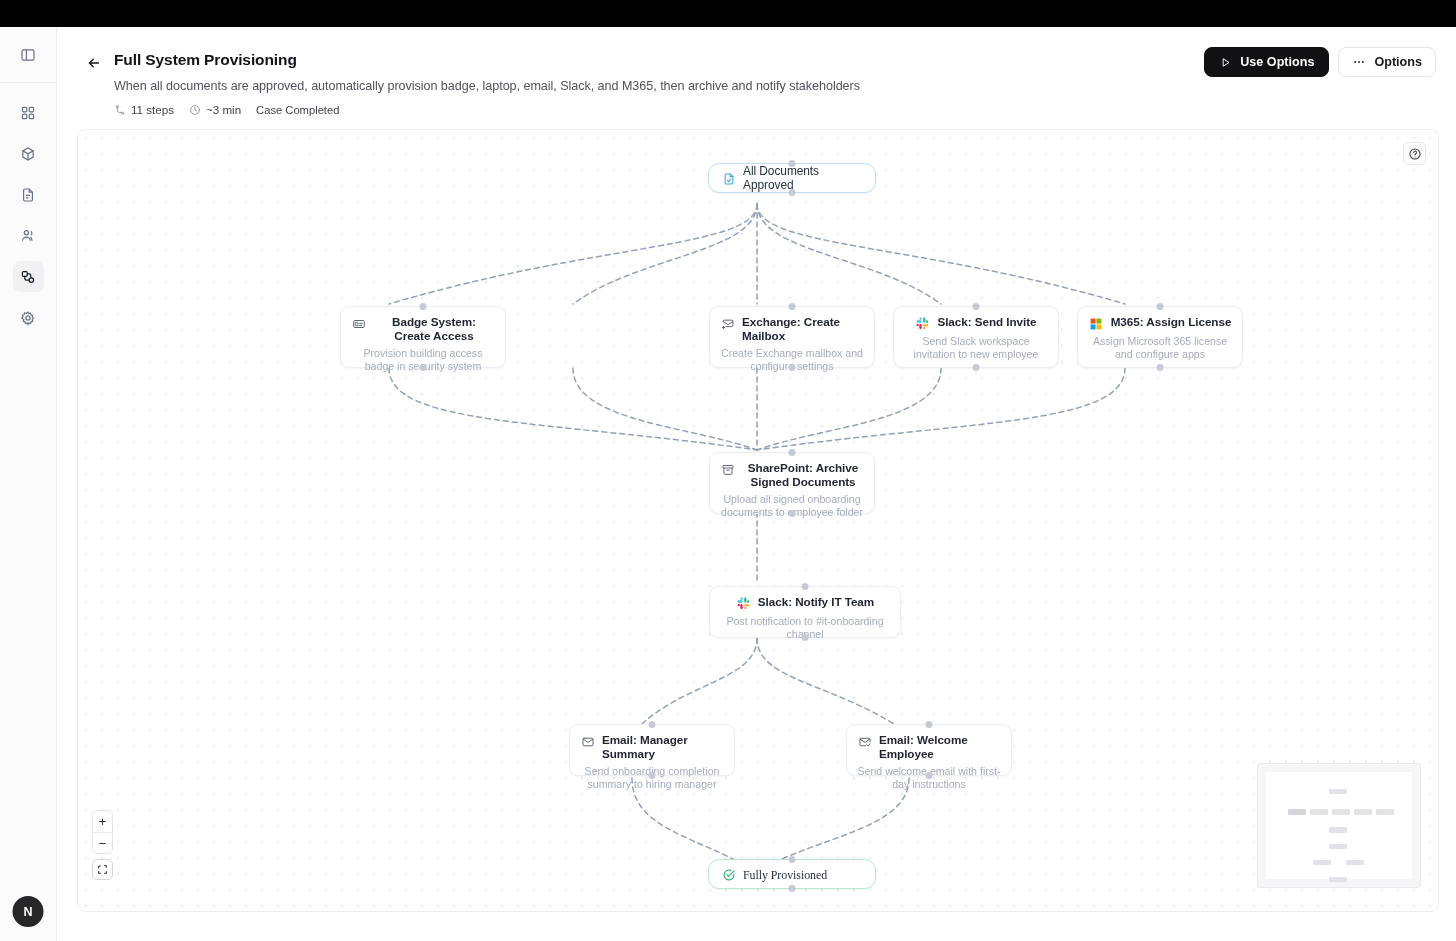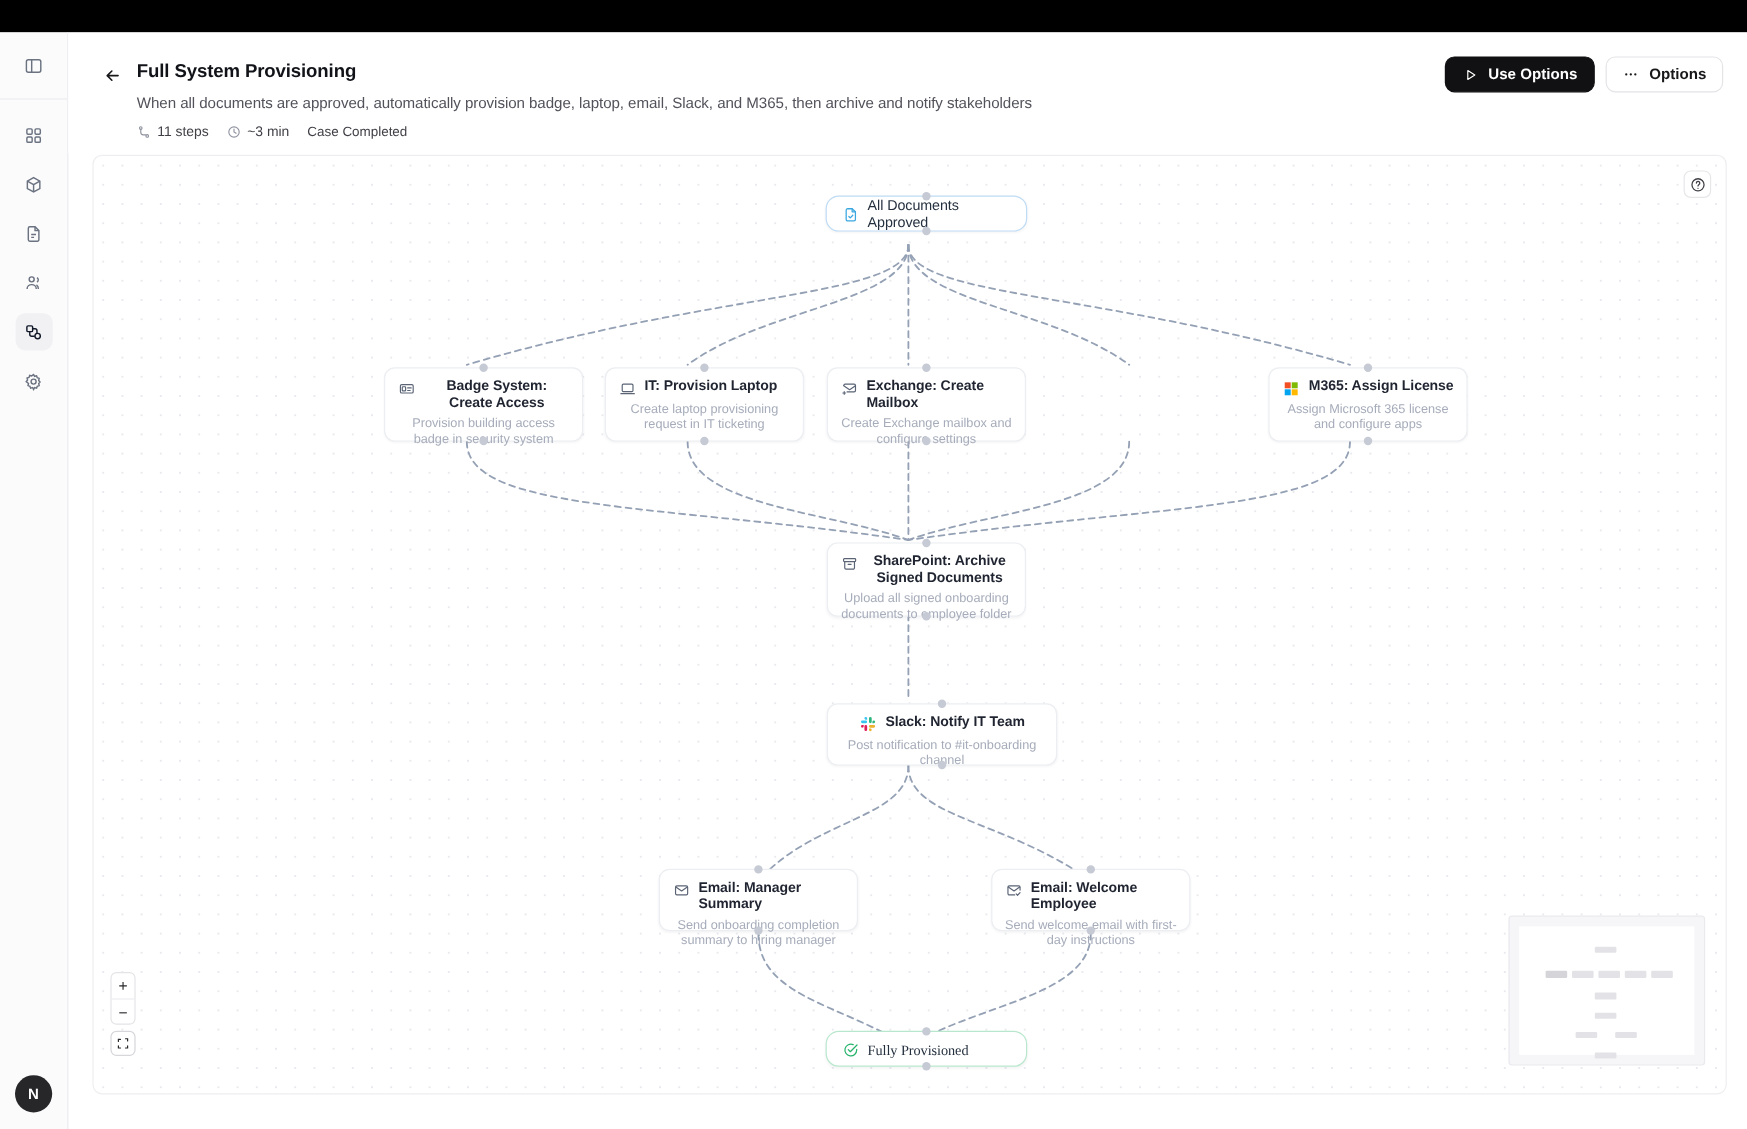--- a/index.html
+++ b/index.html
@@ -89,20 +89,21 @@
   }
 
   svg.edges { position:absolute; inset:0; width:1362px; height:783px; pointer-events:none; }
 
   
   .node {
     position:absolute; background:#ffffff;
     border:1px solid #eceef2; border-radius:9px;
     box-shadow:0 1px 2px rgba(16,24,40,.04);
     padding:8px 10px 9px 10px;
+    margin-left:20px;
   }
   .node-row { display:flex; align-items:flex-start; gap:7px; justify-content:flex-start; }
   .node-ico { flex:0 0 auto; width:15px;height:15px; display:flex;align-items:center;justify-content:center; margin-top:1px; }
   .node-title { font-size:11.7px; font-weight:600; color:#1f2430; line-height:14px; letter-spacing:-.05px; }
   .node-desc { margin-top:4px; font-size:10.6px; color:#a6acba; line-height:13px; text-align:center; }
   .node.center-title .node-row { justify-content:center; }
   .node.center-title .node-title { text-align:center; flex:1; }
 
   .node.trigger { border:1px solid #bfdcf5; border-radius:11px; background:#fff; }
   .node.trigger .node-title { font-size:11.9px; font-weight:500; color:#25303f; }
@@ -306,51 +307,53 @@
             <rect x="4.6" y="7.6" width="4" height="4.8" rx=".8"></rect>
             <path d="M11 9h4.2M11 12h3" stroke-linecap="round"></path>
           </svg>
         </span>
         <span class="node-title">Badge System: Create Access</span>
       </div>
       <div class="node-desc">Provision building access badge in security system</div>
       <div class="handle bot"></div>
     </div>
 
-    <div class="node" style="left:426px; top:176px; width:166px; height:62px;">
-      <div class="handle top"></div>
-      <div class="node-row">
-        <span class="node-ico">
-          <svg width="14" height="14" viewBox="0 0 20 20" fill="none" stroke="#5b6475" stroke-width="1.4" stroke-linecap="round">
-            <rect x="3.6" y="4.4" width="12.8" height="9" rx="1.4"></rect>
-              <path d="M2 15.8h16"></path>
-          </svg>
-        </span>
-        <span class="node-title">IT: Provision Laptop</span>
-      </div>
-      <div class="node-desc">Create laptop provisioning request in IT ticketing</div>
-      <div class="handle bot"></div>
-    </div>
 
     <div class="node" style="left:611px; top:176px; width:166px; height:62px;">
       <div class="handle top"></div>
       <div class="node-row">
         <span class="node-ico">
           <svg width="14" height="14" viewBox="0 0 20 20" fill="none" stroke="#5b6475" stroke-width="1.4" stroke-linecap="round" stroke-linejoin="round">
             <path d="M3 6.1a1.6 1.6 0 011.6-1.6h10.8A1.6 1.6 0 0117 6.1v6a1.6 1.6 0 01-1.6 1.6H7"></path>
             <path d="M3 6.4l7 4.6 7-4.6"></path>
               <path d="M3.6 13.4v3.2M2 15h3.2"></path>
           </svg>
         </span>
         <span class="node-title">Exchange: Create Mailbox</span>
       </div>
       <div class="node-desc">Create Exchange mailbox and configure settings</div>
       <div class="handle bot"></div>
     </div>
 
+    <div class="node" style="left:795px; top:176px; width:166px; height:62px;">
+      <div class="handle top"></div>
+      <div class="node-row" style="justify-content:center;">
+        <span class="node-ico">
+          <svg width="13" height="13" viewBox="0 0 24 24">
+            <path fill="#E01E5A" d="M5.1 15.2a2.1 2.1 0 11-2.1-2.1h2.1zM6.2 15.2a2.1 2.1 0 014.2 0v5.3a2.1 2.1 0 11-4.2 0z"></path>
+            <path fill="#36C5F0" d="M8.3 5.1a2.1 2.1 0 112.1-2.1v2.1zM8.3 6.2a2.1 2.1 0 110 4.2H3a2.1 2.1 0 110-4.2z"></path>
+            <path fill="#2EB67D" d="M18.5 8.3a2.1 2.1 0 112.1 2.1h-2.1zM17.4 8.3a2.1 2.1 0 11-4.2 0V3a2.1 2.1 0 114.2 0z"></path>
+            <path fill="#ECB22E" d="M15.3 18.5a2.1 2.1 0 11-2.1 2.1v-2.1zM15.3 17.4a2.1 2.1 0 110-4.2h5.3a2.1 2.1 0 110 4.2z"></path>
+          </svg>
+        </span>
+        <span class="node-title">Slack: Send Invite</span>
+      </div>
+      <div class="node-desc">Send Slack workspace invitation to new employee</div>
+      <div class="handle bot"></div>
+    </div>
 
     <div class="node" style="left:979px; top:176px; width:166px; height:62px;">
       <div class="handle top"></div>
       <div class="node-row" style="justify-content:center;">
         <span class="node-ico">
           <svg width="12" height="12" viewBox="0 0 20 20">
             <rect x="1" y="1" width="8.3" height="8.3" fill="#F25022"></rect>
             <rect x="10.7" y="1" width="8.3" height="8.3" fill="#7FBA00"></rect>
             <rect x="1" y="10.7" width="8.3" height="8.3" fill="#00A4EF"></rect>
             <rect x="10.7" y="10.7" width="8.3" height="8.3" fill="#FFB900"></rect>

